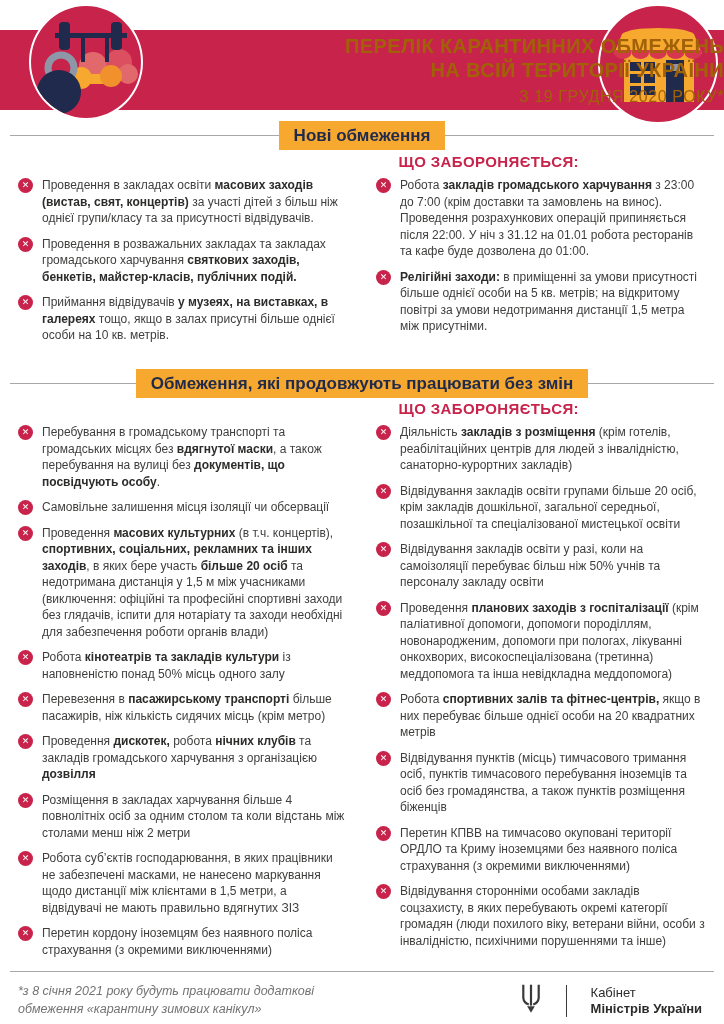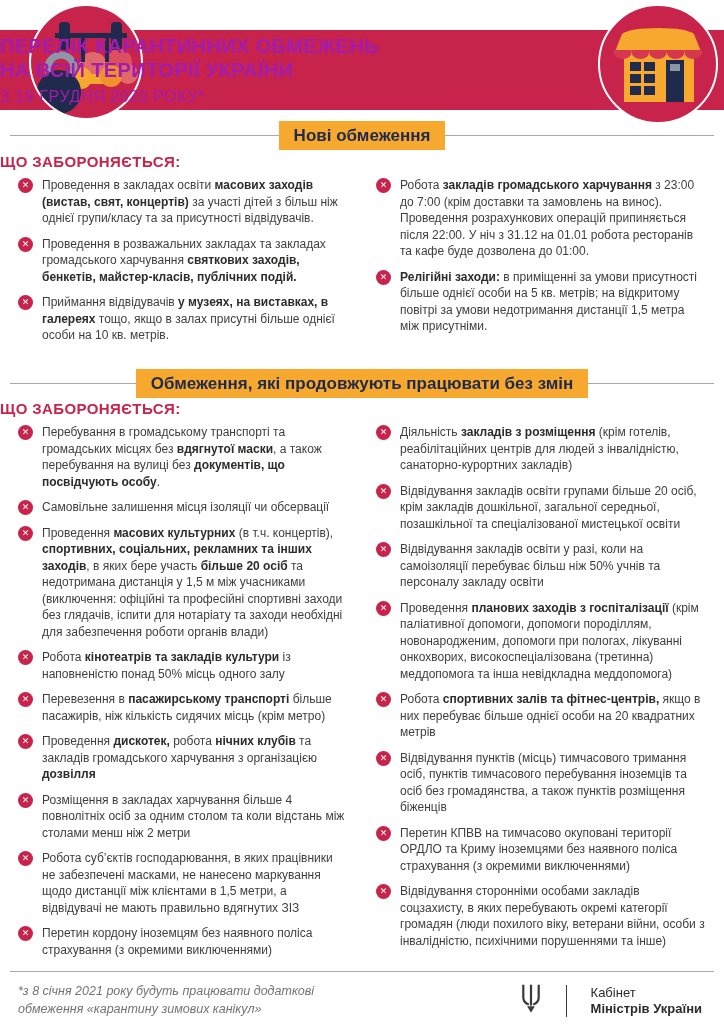--- a/index.html
+++ b/index.html
@@ -3,33 +3,33 @@
 <meta charset="utf-8">
 <style>
   html,body{margin:0;padding:0;}
   body{
     width:724px;height:1024px;position:relative;background:#ffffff;
     font-family:"Liberation Sans","DejaVu Sans",sans-serif;
     color:#3e3e3d;overflow:hidden;
   }
   
   .banner{position:absolute;left:0;top:30px;width:724px;height:80px;background:#c8234b;}
-  .banner-text{position:absolute;left:0;top:34px;width:724px;text-align:left;color:#a21caf;}
+  .banner-text{position:absolute;left:0;top:34px;width:724px;text-align:right;color:#a16207;}
   .banner-title{font-weight:bold;font-size:20px;line-height:24px;letter-spacing:.4px;}
   .banner-sub{font-size:16px;line-height:22px;margin-top:4px;letter-spacing:.6px;font-weight:400;}
   .circle{position:absolute;border-radius:50%;background:#c8234b;border:2px solid #ffffff;overflow:hidden;}
   .circle.left{left:29px;top:4px;width:110px;height:112px;}
   .circle.right{left:598px;top:4px;width:116px;height:116px;}
   .circle svg{position:absolute;left:0;top:0;}
   
   .badge-row{position:absolute;left:10px;right:10px;height:30px;}
   .badge-row .rule{position:absolute;left:0;right:0;top:14px;height:1px;background:#a8a8a8;}
   .badge{position:relative;margin:0 auto;width:max-content;background:#f6a82f;
     color:#1f2a4c;font-weight:bold;font-size:17px;line-height:29px;padding:0 15px;}
-  .subhead{position:absolute;left:0;width:579px;text-align:left;color:#c8234b;
+  .subhead{position:absolute;left:0;width:579px;text-align:right;color:#c8234b;
     font-weight:bold;font-size:15px;letter-spacing:.4px;}
   
   .cols{position:absolute;left:18px;width:688px;display:flex;gap:28px;}
   .col{flex:1 1 0;min-width:0;}
   .item{display:flex;gap:9px;margin-bottom:9px;}
   .x-bullet{flex:0 0 auto;width:15px;height:15px;margin-top:1px;border-radius:50%;
     background:#c8234b;color:#ffffff;font-size:9px;font-weight:bold;line-height:15px;
     text-align:center;}
   .item-text{margin:0;font-size:12px;line-height:16.5px;color:#3e3e3d;}
   .item-text .b{font-weight:bold;color:#2c2c2b;}

